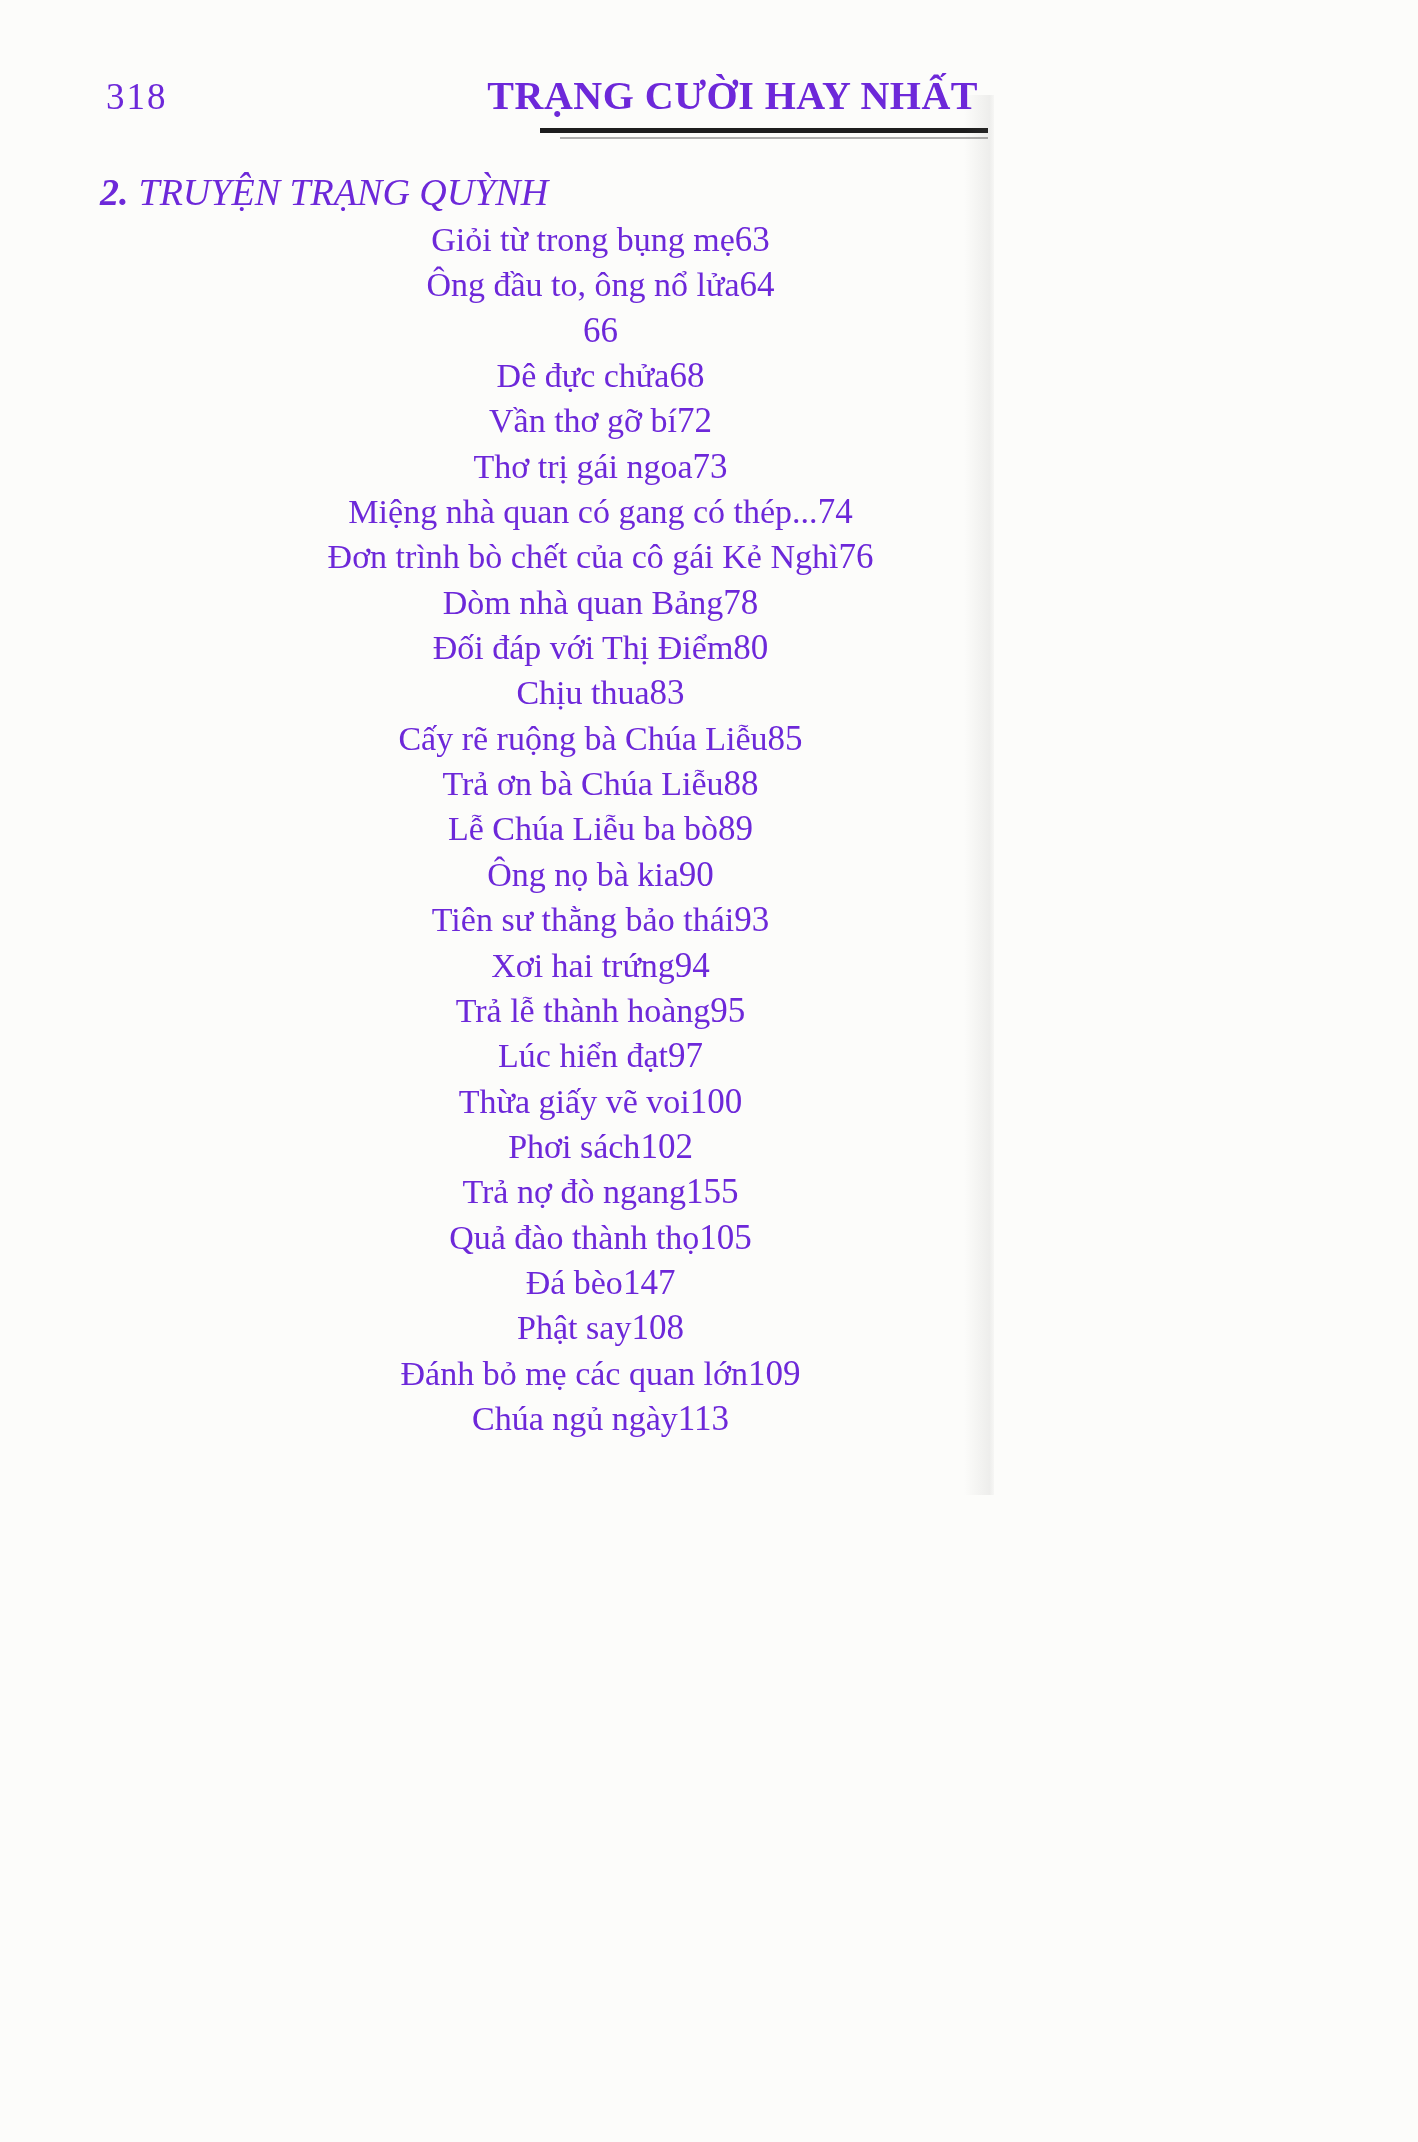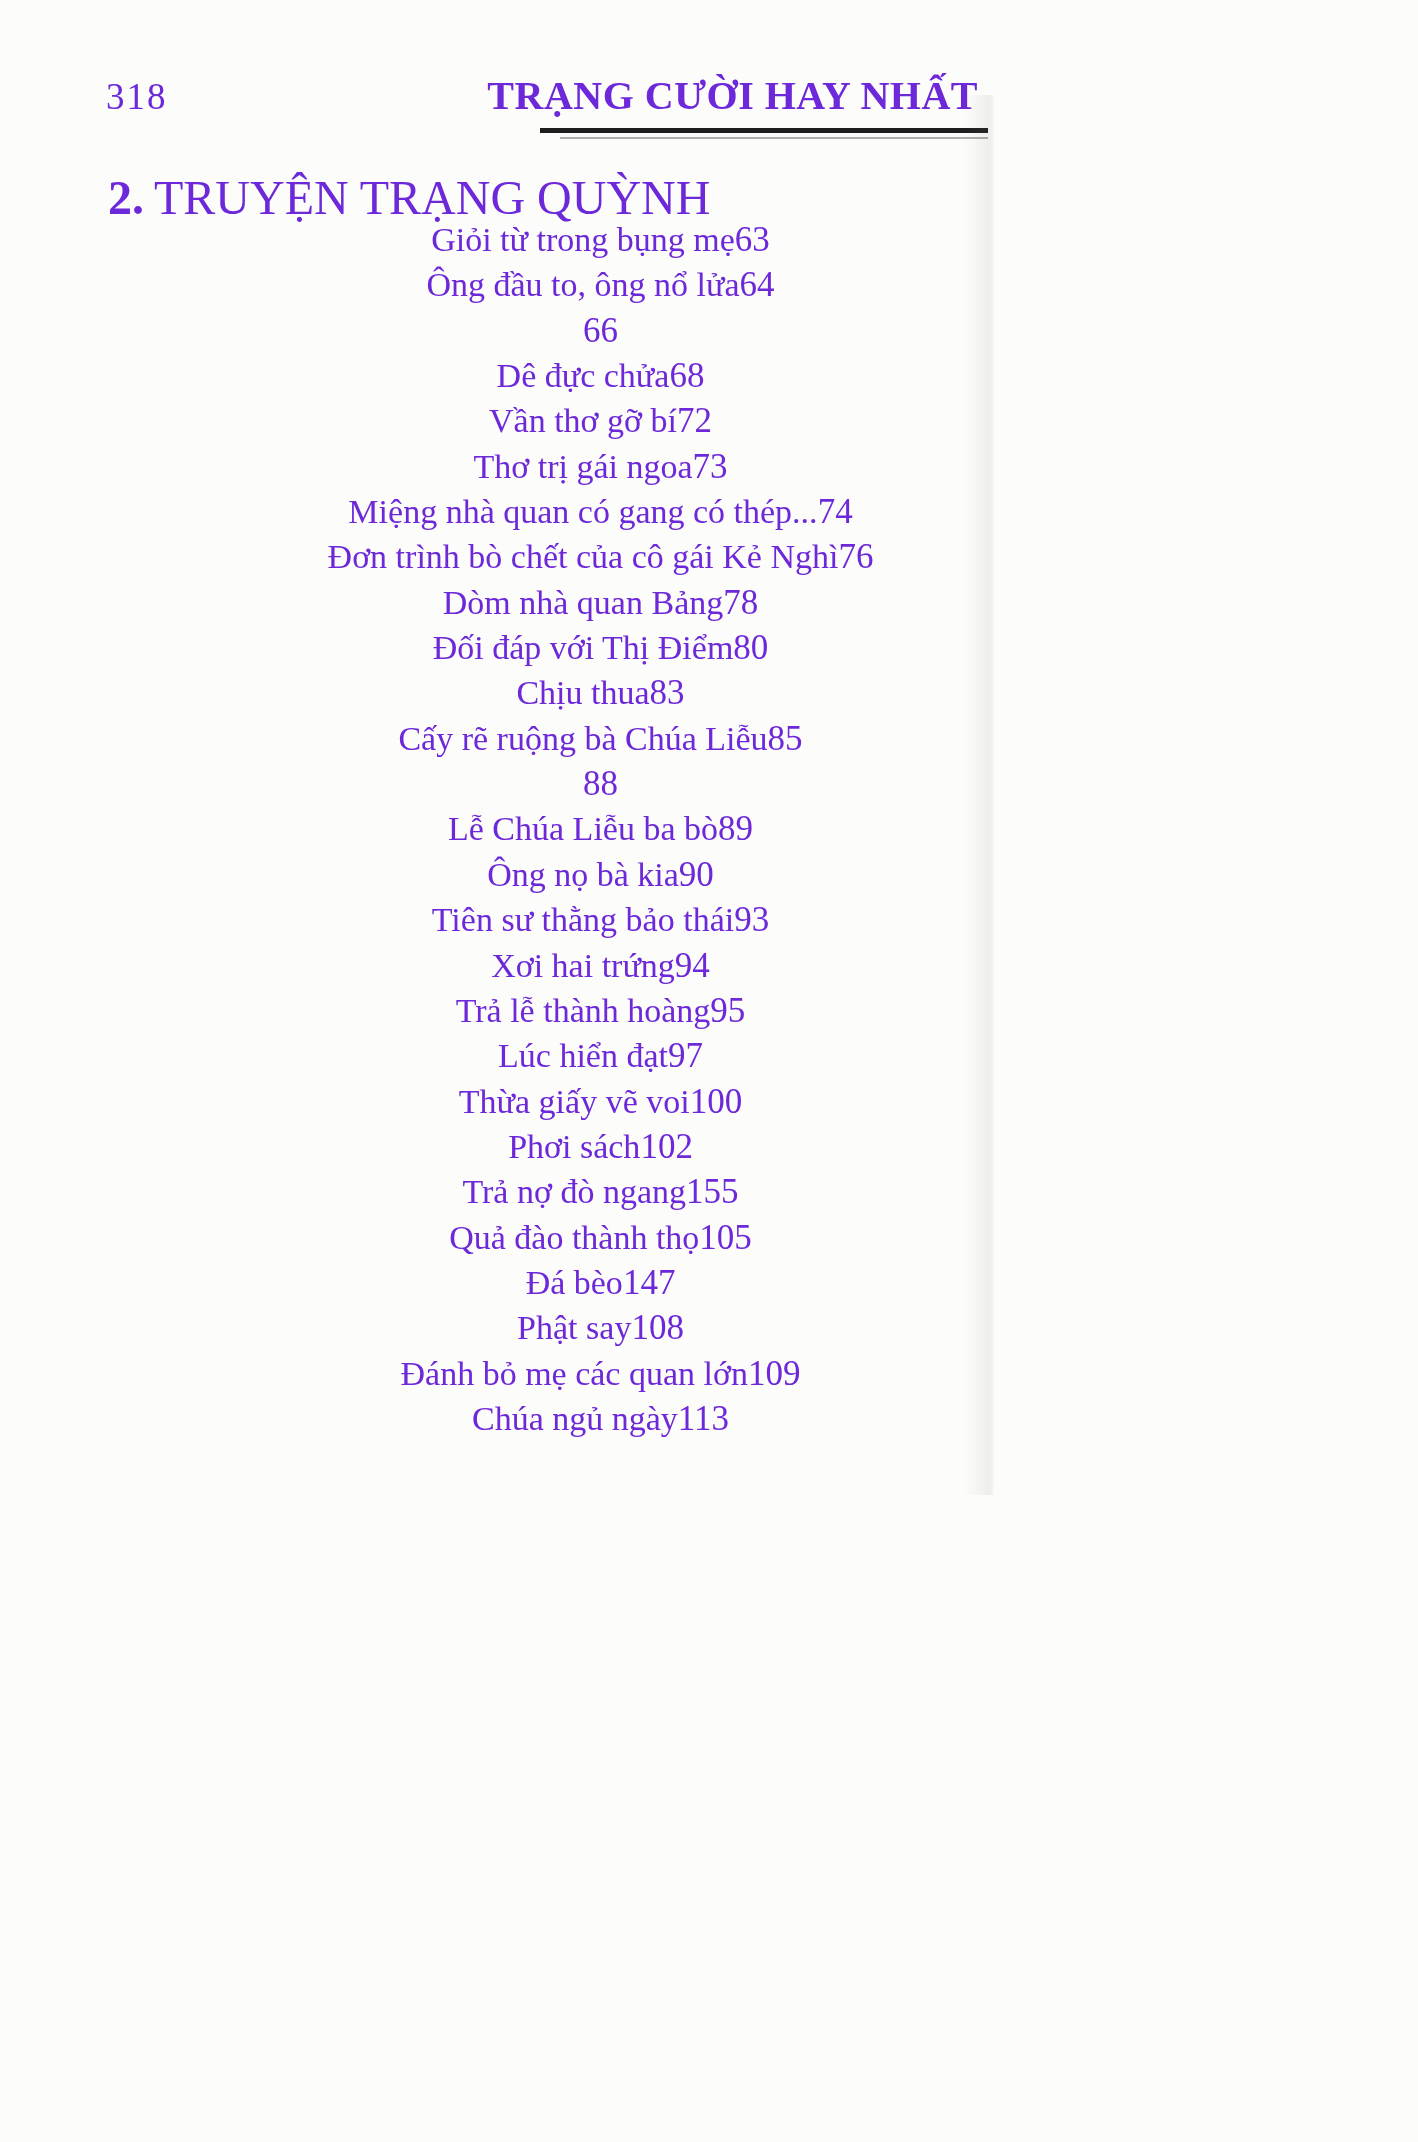--- a/index.html
+++ b/index.html
@@ -55,24 +55,25 @@
     left: 560px;
     width: 428px;
     height: 2px;
     background: rgba(30,30,30,0.35);
   }
 
   
   .section-heading {
     position: absolute;
     top: 170px;
-    left: 108px;
-    font-size: 48px;
+    left: 100px;
+    font-size: 38px;
     font-weight: normal;
     white-space: nowrap;
+    font-style: italic;
   }
   .section-number {
     font-weight: bold;
     margin-right: 10px;
   }
 
   
   .toc {
     position: absolute;
     top: 217px;
@@ -178,20 +179,21 @@
     <span class="toc-page">83</span>
   </div>
 
   <div class="toc-row">
     <span class="toc-title">Cấy rẽ ruộng bà Chúa Liễu</span>
     <span class="toc-page">85</span>
   </div>
 
 
   <div class="toc-row">
+    <span class="toc-title">Trả ơn bà Chúa Liễu</span>
     <span class="toc-page">88</span>
   </div>
 
   <div class="toc-row">
     <span class="toc-title">Lễ Chúa Liễu ba bò</span>
     <span class="toc-page">89</span>
   </div>
 
   <div class="toc-row">
     <span class="toc-title">Ông nọ bà kia</span>

